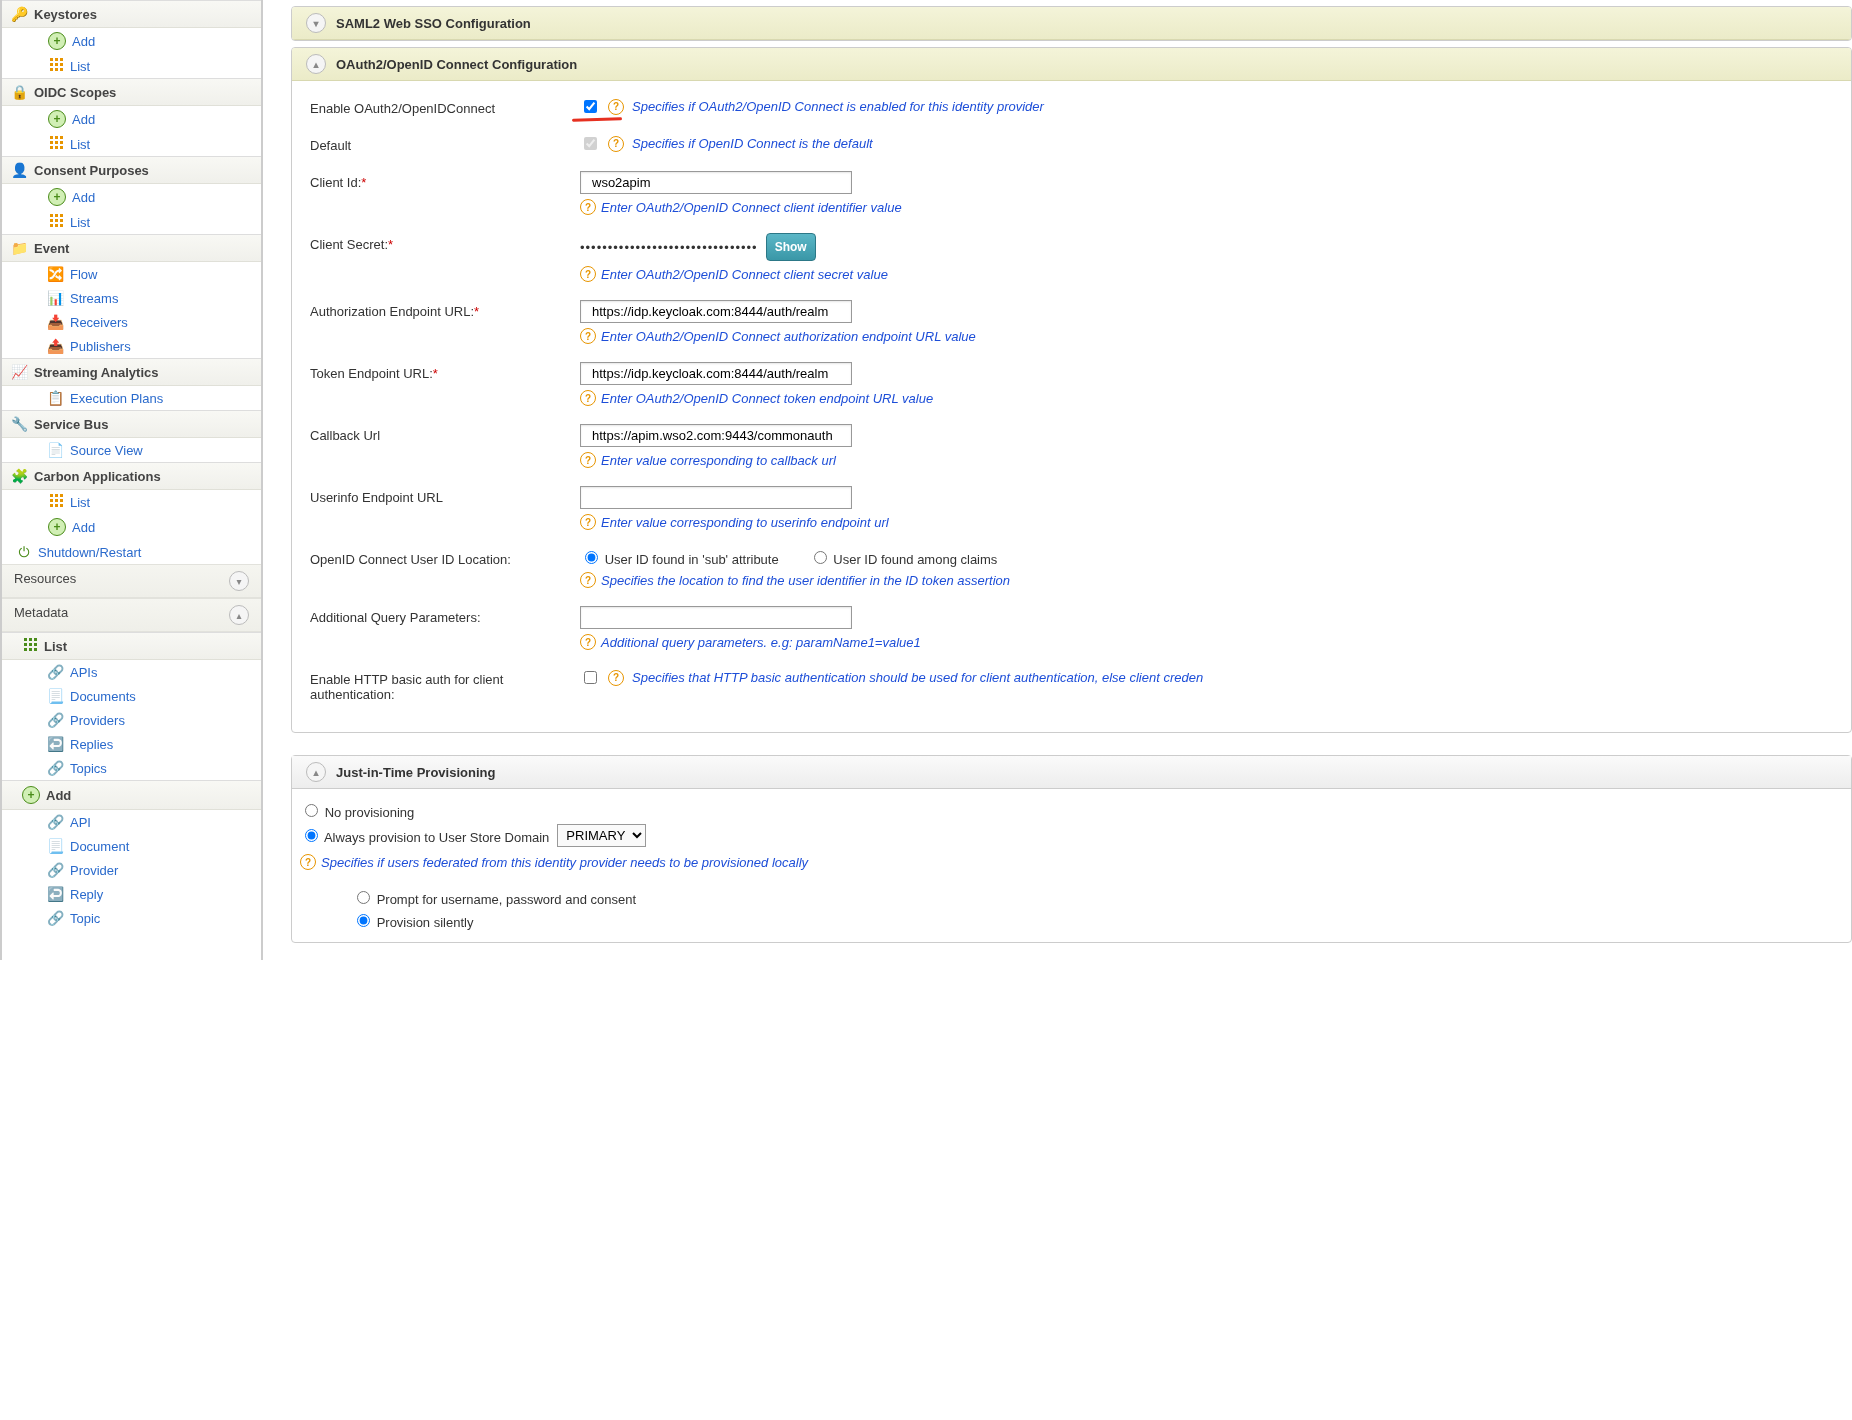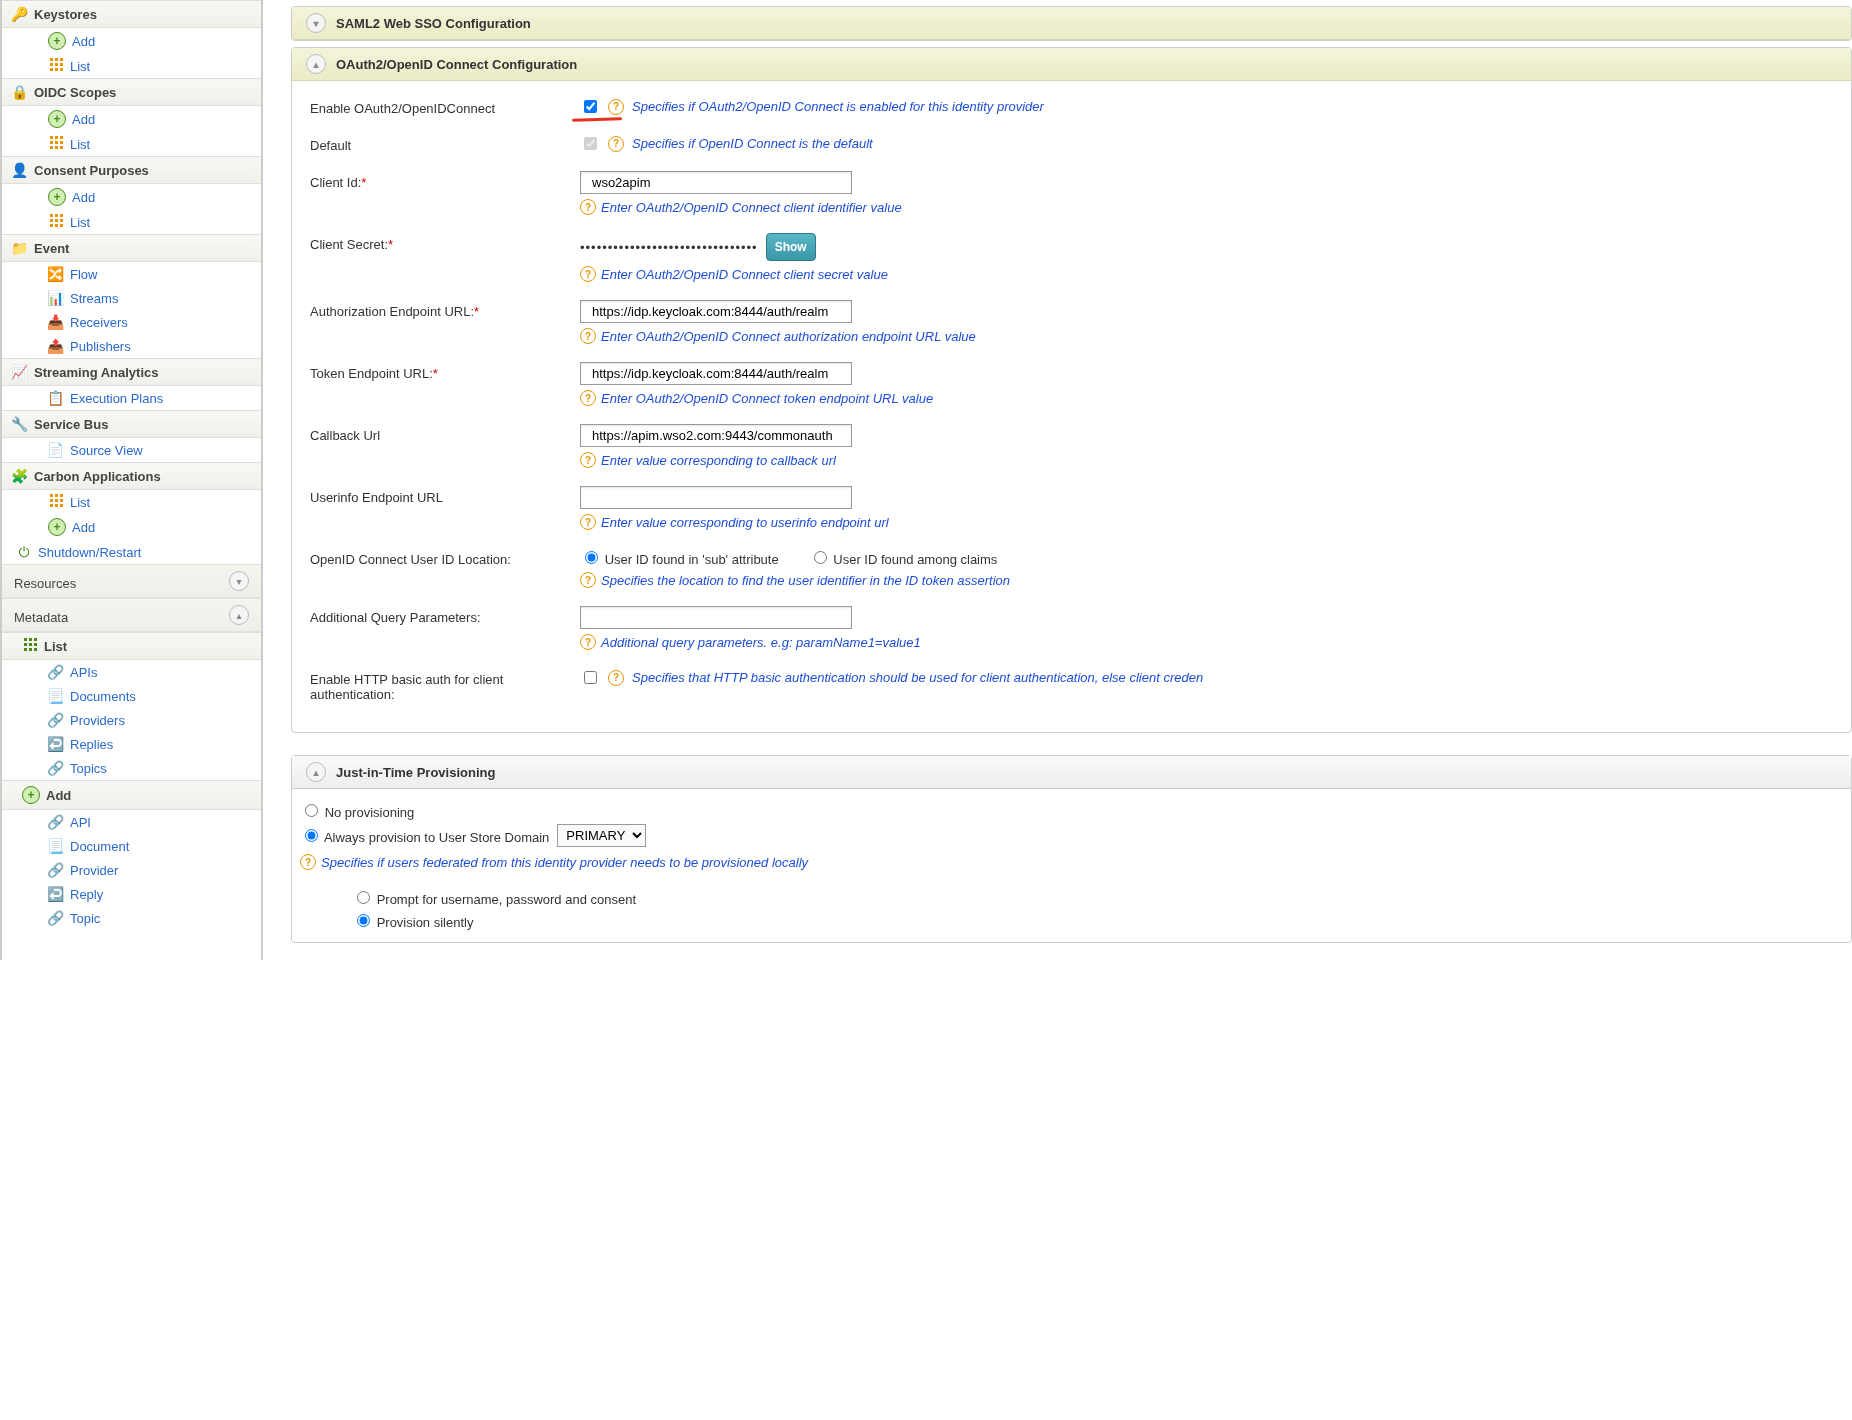--- a/index.html
+++ b/index.html
@@ -47,21 +47,21 @@
   }
   .side-category {
     background: linear-gradient(#f5f5f0, #efefe9);
     border-top: 1px solid #e2e2dc;
     border-bottom: 1px solid #e2e2dc;
     padding: 6px 12px;
     font-size: 13px;
     color: #444;
     display: flex;
     justify-content: space-between;
-    align-items: flex-end;
+    align-items: flex-start;
   }
   .icon {
     width: 16px;
     height: 16px;
     display: inline-flex;
     align-items: center;
     justify-content: center;
     flex-shrink: 0;
     font-size: 14px;
   }

